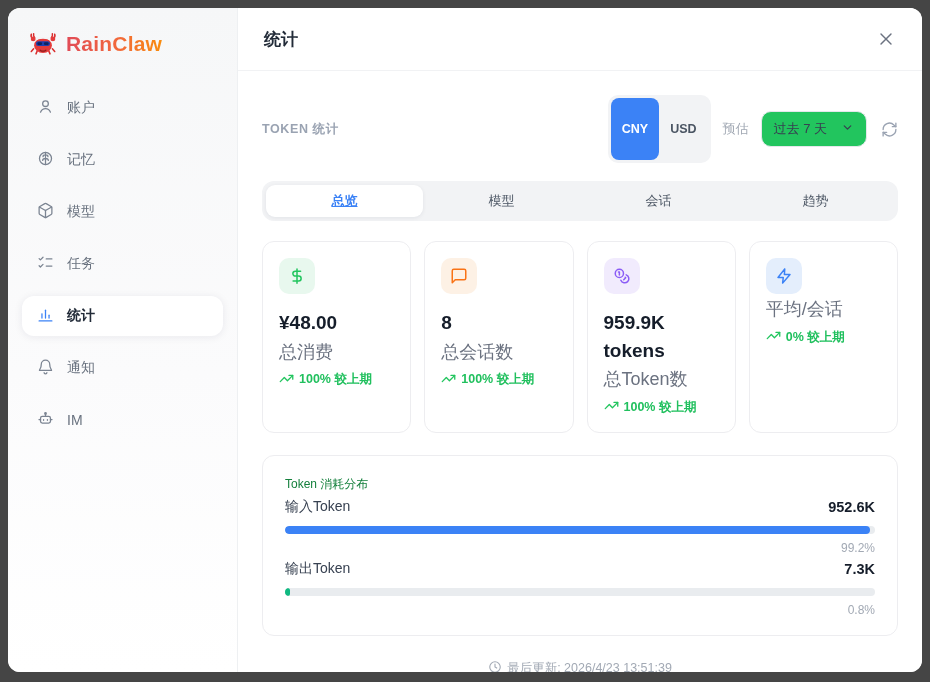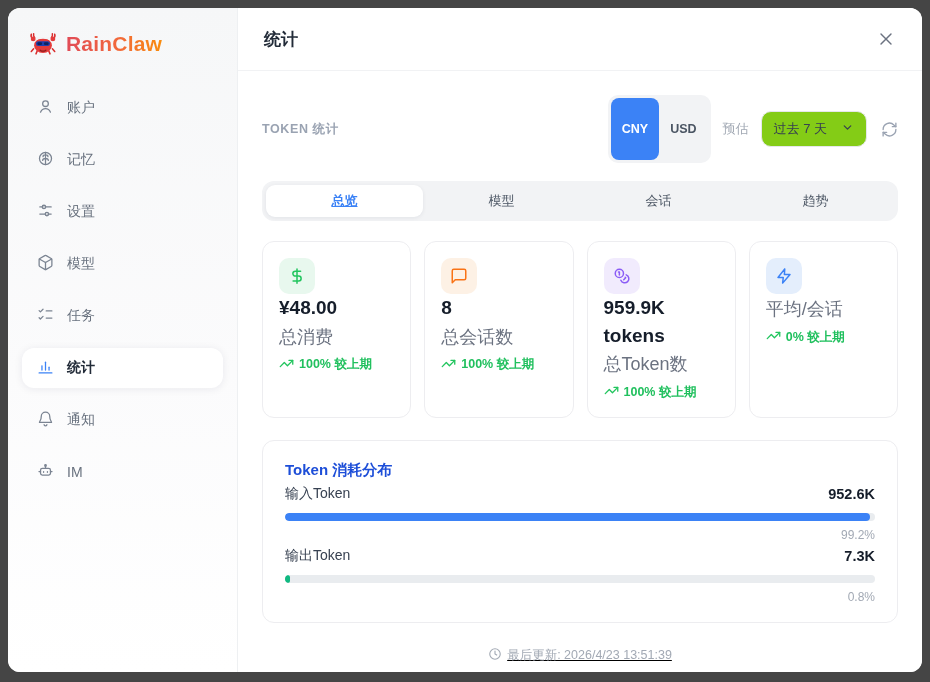--- a/index.html
+++ b/index.html
@@ -60,21 +60,21 @@
   .seg-btn {
     font-size:12.5px; font-weight:bold; padding:24px 11px; border-radius:8px;
     color:#4b5563; cursor:pointer; border:none; background:transparent;
     font-family:inherit;
   }
   .seg-btn.active { background:#3b82f6; color:#ffffff; }
   .estimate-label { font-size:13px; color:#a2a9b4; }
   .range-select {
     display:flex; align-items:center; gap:14px;
     border:1px solid #e5e7eb; border-radius:10px; padding:8px 12px;
-    font-size:13px; color:#374151; cursor:pointer; background:#84cc16;
+    font-size:13px; color:#374151; cursor:pointer; background:#22c55e;
   }
   .range-select svg { width:13px; height:13px; stroke:#374151; }
   .refresh-btn { width:17px; height:17px; cursor:pointer; margin-left:2px; }
   .refresh-btn svg { width:17px; height:17px; stroke:#9aa3b2; }
   
   .tabs {
     margin-top:18px; background:#f2f3f5; border-radius:12px; padding:4px;
     display:flex; height:40px;
   }
   .tab {
@@ -90,31 +90,31 @@
   }
   .icon-box {
     width:36px; height:36px; border-radius:10px;
     display:flex; align-items:center; justify-content:center;
   }
   .icon-box svg { width:18px; height:18px; }
   .ib-green  { background:#e8f8ee; } .ib-green  svg { stroke:#22c55e; }
   .ib-orange { background:#fdf1e5; } .ib-orange svg { stroke:#f97316; }
   .ib-purple { background:#f1ebfd; } .ib-purple svg { stroke:#8b5cf6; }
   .ib-blue   { background:#e4eefc; } .ib-blue   svg { stroke:#3b82f6; }
-  .card-value { font-size:19px; font-weight:bold; color:#151d2a; line-height:1.45; }
+  .card-value { margin-top:15px; font-size:19px; font-weight:bold; color:#151d2a; line-height:1.45; }
   .card-label { margin-top:3px; font-size:18px; color:#6b7280; }
   .card-trend { margin-top:7px; display:flex; align-items:center; gap:5px; }
   .card-trend svg { width:15px; height:15px; stroke:#22c55e; }
   .card-trend span { font-size:12.5px; font-weight:bold; color:#21c05e; }
   
   .dist-card {
     margin-top:22px; border:1px solid #ededf0; border-radius:12px;
     background:#fff; padding:20px 22px 18px 22px;
   }
-  .dist-title { font-size:15px; font-weight:bold; color:#1d4ed8; }
+  .dist-title { font-size:12px; font-weight:normal; color:#15803d; }
   .dist-row { margin-top:5px; }
   .dist-row-head { display:flex; align-items:center; justify-content:space-between; }
   .dist-label { font-size:14px; color:#374151; }
   .dist-value { font-size:14.5px; font-weight:bold; color:#151d2a; }
   .bar-track {
     margin-top:10px; height:8px; background:#e9ecef; border-radius:5px; overflow:hidden;
   }
   .bar-fill { height:100%; border-radius:5px; }
   .dist-percent { margin-top:7px; text-align:right; font-size:12px; color:#a2a9b4; }
   
@@ -159,31 +159,20 @@
       </div>
       <div class="nav-item">
         <span><svg viewBox="0 0 24 24" fill="none" stroke-width="1.8" stroke-linecap="round" stroke-linejoin="round" width="17" height="17">
               <circle cx="12" cy="12" r="8.5"></circle>
               <path d="M12 3.5v17M12 7c-2 0-3.5 1-3.5 2.5M12 12c-2.2 0-4 1-4 2.8M12 7c2 0 3.5 1 3.5 2.5M12 12c2.2 0 4 1 4 2.8"></path>
             </svg></span>
         <span>记忆</span>
       </div>
       <div class="nav-item">
         <span><svg viewBox="0 0 24 24" fill="none" stroke-width="1.8" stroke-linecap="round" stroke-linejoin="round" width="17" height="17">
-              <path d="M20 7h-8.5"></path>
-              <path d="M8.5 7H4"></path>
-              <circle cx="9.8" cy="7" r="2.4"></circle>
-              <path d="M20 17h-4.5"></path>
-              <path d="M12.5 17H4"></path>
-              <circle cx="14" cy="17" r="2.4"></circle>
-            </svg></span>
-        <span>设置</span>
-      </div>
-      <div class="nav-item">
-        <span><svg viewBox="0 0 24 24" fill="none" stroke-width="1.8" stroke-linecap="round" stroke-linejoin="round" width="17" height="17">
               <path d="M21 8a2 2 0 0 0-1-1.73l-7-4a2 2 0 0 0-2 0l-7 4A2 2 0 0 0 3 8v8a2 2 0 0 0 1 1.73l7 4a2 2 0 0 0 2 0l7-4A2 2 0 0 0 21 16Z"></path>
               <path d="m3.3 7 8.7 5 8.7-5"></path>
               <path d="M12 22V12"></path>
             </svg></span>
         <span>模型</span>
       </div>
       <div class="nav-item">
         <span><svg viewBox="0 0 24 24" fill="none" stroke-width="1.8" stroke-linecap="round" stroke-linejoin="round" width="17" height="17">
               <path d="m3 6.5 1.8 1.8L8.5 4.6"></path>
               <path d="m3 16.5 1.8 1.8 3.7-3.7"></path>

